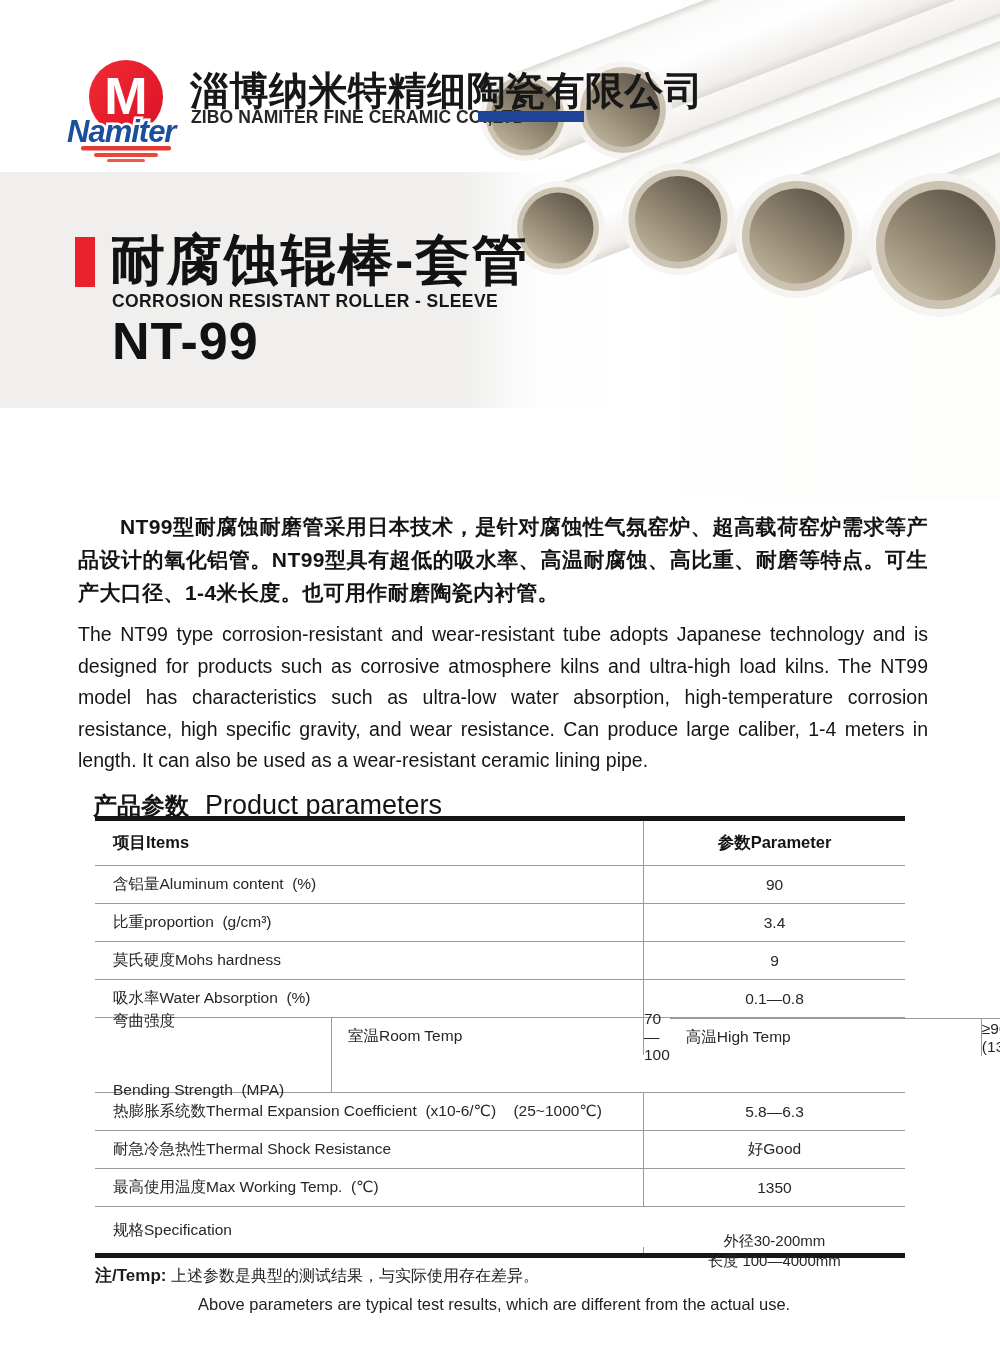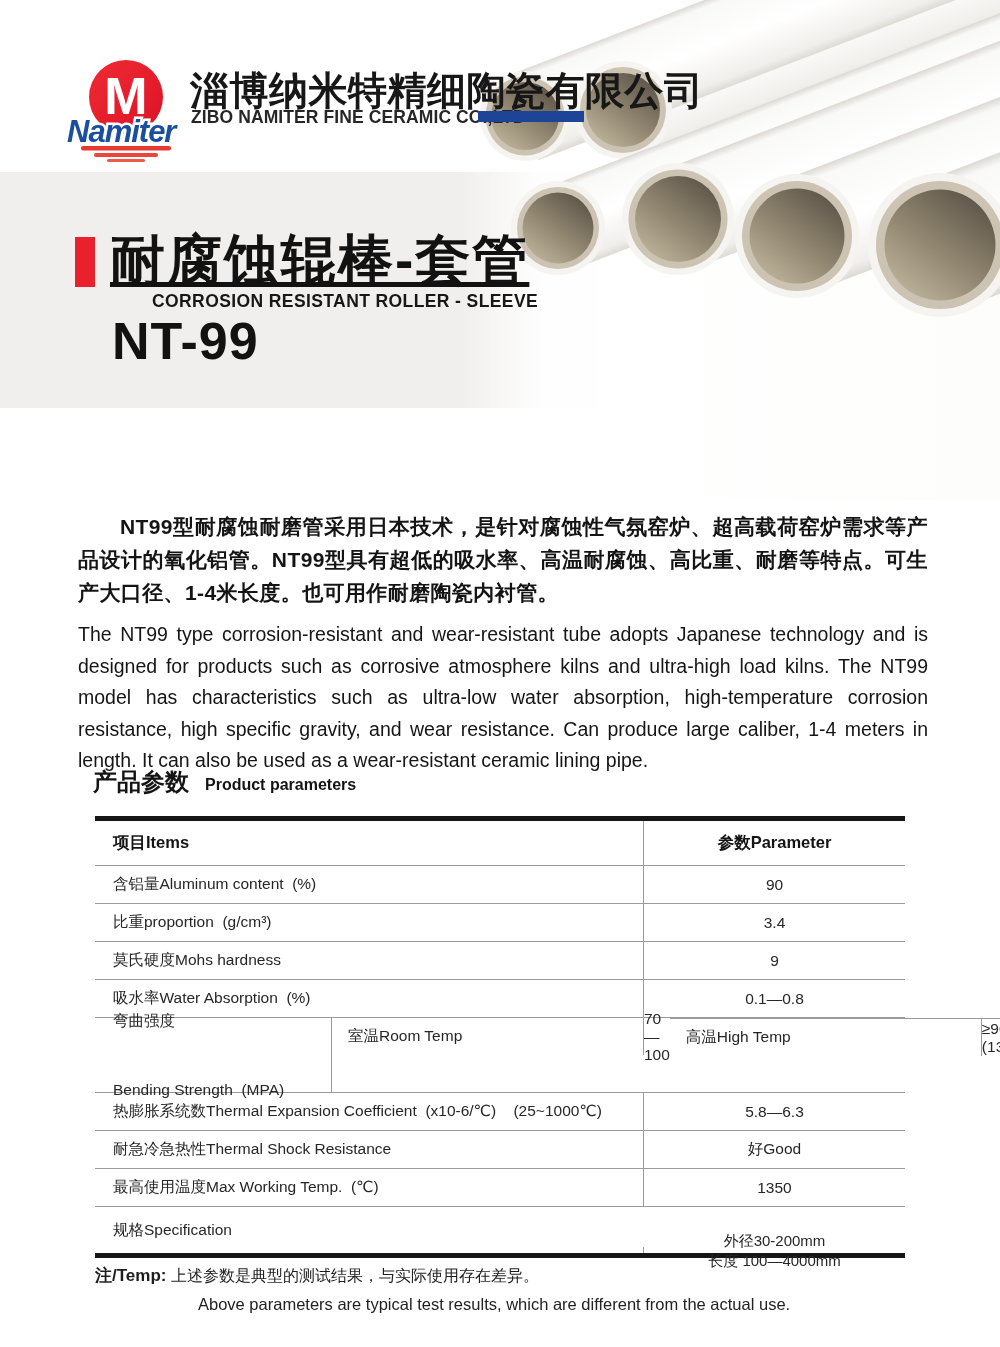--- a/index.html
+++ b/index.html
@@ -13,36 +13,36 @@
 
   
   .logo{left:64px;top:58px;width:124px;height:104px;z-index:3;}
   .company-cn{left:190px;top:64px;font-size:39px;font-weight:900;letter-spacing:0.5px;color:#171717;z-index:3;white-space:nowrap;}
   .company-en{left:191px;top:107px;font-size:17.5px;font-weight:700;letter-spacing:0.1px;color:#262626;z-index:3;white-space:nowrap;}
   .blue-bar{left:478px;top:111px;width:106px;height:11px;z-index:3;}
 
   
   .band{left:0;top:172px;width:1000px;height:236px;background:#f0efed;z-index:1;}
   .red-bar{left:75px;top:237px;width:20px;height:50px;z-index:4;}
-  .hero-title{left:110px;top:224px;font-size:55px;font-weight:900;letter-spacing:2px;color:#121212;z-index:4;white-space:nowrap;text-decoration:underline;}
-  .hero-sub{left:112px;top:291px;font-size:17.5px;font-weight:800;letter-spacing:0.4px;color:#171717;z-index:4;white-space:nowrap;margin-left:40px;}
+  .hero-title{left:110px;top:224px;font-size:55px;font-weight:900;letter-spacing:2px;color:#121212;z-index:4;white-space:nowrap;}
+  .hero-sub{left:112px;top:291px;font-size:17.5px;font-weight:800;letter-spacing:0.4px;color:#171717;z-index:4;white-space:nowrap;}
   .hero-model{left:112px;top:311px;font-size:52px;font-weight:900;letter-spacing:1px;color:#121212;z-index:4;}
 
   .photo{right:0;top:0;width:540px;height:500px;z-index:2;}
 
   
   .intro-cn{left:78px;top:510px;width:850px;font-size:21px;font-weight:600;line-height:33px;
             text-align:justify;text-indent:2em;letter-spacing:0.4px;color:#141414;z-index:3;}
   .intro-en{left:78px;top:619px;width:850px;font-size:19.5px;font-weight:400;line-height:31.5px;
             text-align:justify;color:#151515;z-index:3;}
 
   
   .sec{left:93px;top:766px;display:flex;align-items:baseline;gap:16px;z-index:3;}
   .sec-cn{font-size:24px;font-weight:900;color:#141414;}
-  .sec-en{font-size:16px;font-weight:700;color:#141414;}
+  .sec-en{font-size:27px;font-weight:400;color:#141414;margin-top:24px;}
 
   
   .ptable{left:95px;top:816px;width:810px;border-top:5px solid #161616;border-bottom:5px solid #161616;z-index:3;
           font-size:15.5px;color:#262626;}
   .t-row{display:flex;border-top:1px solid #9b9b9b;}
   .t-row:first-child{border-top:none;}
   .t-head{height:44px;font-weight:700;font-size:16.5px;color:#141414;}
   .t-r{height:37px;}
   .cell-item{flex:0 0 530px;padding-left:18px;display:flex;align-items:center;}
   .cell-value{flex:1;border-left:1px solid #9b9b9b;display:flex;align-items:center;justify-content:center;text-align:center;}

